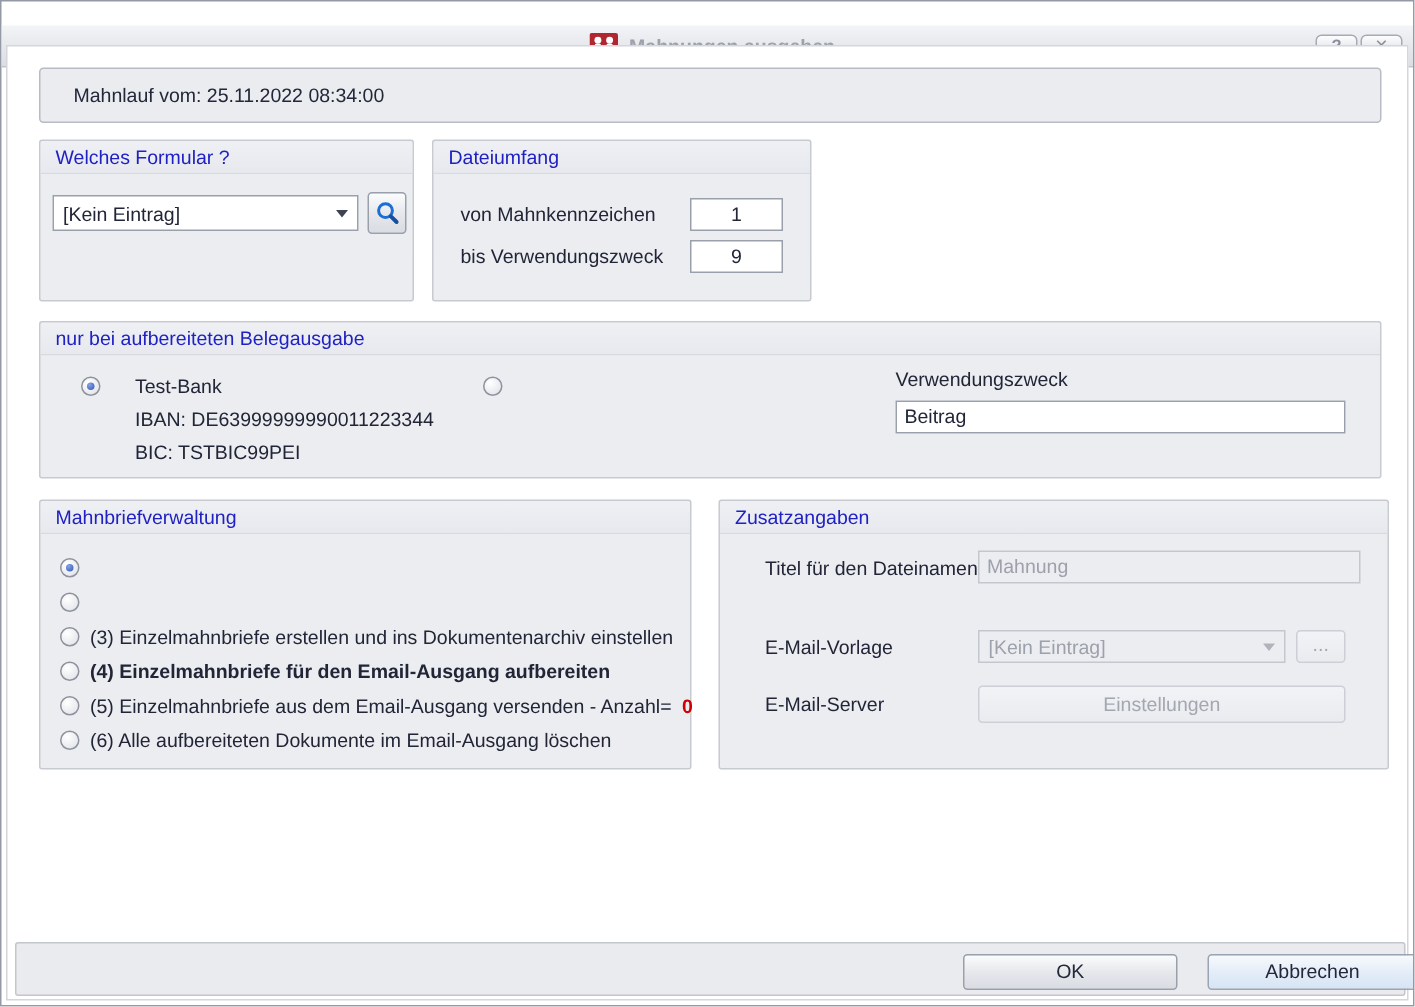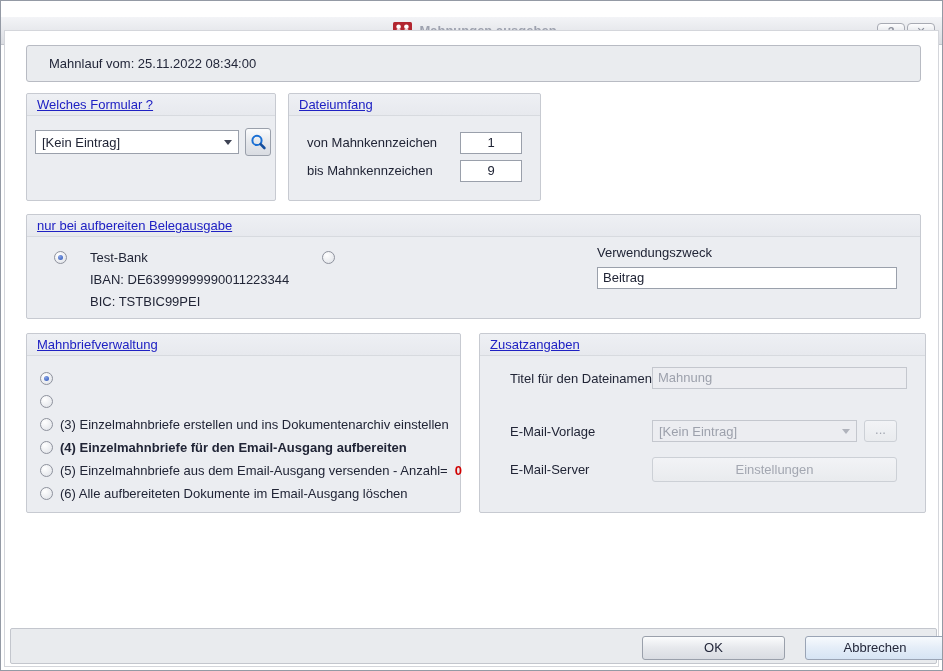--- a/index.html
+++ b/index.html
@@ -23,21 +23,21 @@
            background:#fff; border:1px solid #d4d6db; }
   
   .mahnlauf { position:absolute; left:25px; top:44px; width:895px; height:37px;
               background:#eaecef; border:1px solid #b8bbc3; border-radius:3px;
               display:flex; align-items:center; padding-left:22px;
               font-size:13px; color:#23273a; }
   
   .grp { position:absolute; background:#ebedf1; border:1px solid #c7cad1; border-radius:2px; }
   .grp-h { height:22px; line-height:21px; padding-left:10px; font-size:13px; color:#1f21c3;
            background:linear-gradient(#eef0f4,#e7e9ee); border-bottom:1px solid #d7dadf;
-           border-radius:2px 2px 0 0;text-decoration:underline; }
+           border-radius:2px 2px 0 0; }
   .g-form   { left:25px;  top:92px;  width:250px; height:108px; }
   .g-file   { left:287px; top:92px;  width:253px; height:108px; }
   .g-beleg  { left:25px;  top:213px; width:895px; height:105px; }
   .g-mahn   { left:25px;  top:332px; width:435px; height:180px; }
   .g-zusatz { left:478px; top:332px; width:447px; height:180px; }
   
   .combo { position:absolute; height:24px; background:#fff; border:1px solid #9aa0ab;
            font-size:13px; color:#212536; display:flex; align-items:center;
            padding:0 6px; }
   .combo .spacer { flex:1; }
@@ -115,26 +115,26 @@
         <circle cx="8" cy="7.4" r="4.6" fill="none" stroke="#1a6fd4" stroke-width="2"></circle>
         <line x1="11.6" y1="11.2" x2="15.4" y2="15" stroke="#164f9e" stroke-width="2.6" stroke-linecap="round"></line>
       </svg>
     </div>
   </div>
 
   <div class="grp g-file">
     <div class="grp-h">Dateiumfang</div>
     <span class="lbl" style="left:18px; top:41px;">von Mahnkennzeichen</span>
     <div class="num-input" style="left:171px; top:38px;">1</div>
-    <span class="lbl" style="left:18px; top:69px;">bis Mahnkennzeichen</span>
+    <span class="lbl" style="left:18px; top:69px;">bis Verwendungszweck</span>
     <div class="num-input" style="left:171px; top:66px;">9</div>
   </div>
 
   <div class="grp g-beleg">
-    <div class="grp-h">nur bei aufbereiten Belegausgabe</div>
+    <div class="grp-h">nur bei aufbereiteten Belegausgabe</div>
     <span class="radio checked" style="position:absolute; left:27px; top:36px;"></span>
     <div class="bank-block">
       <div>Test-Bank</div>
       <div>IBAN: DE63999999990011223344</div>
       <div>BIC: TSTBIC99PEI</div>
     </div>
     <span class="radio" style="position:absolute; left:295px; top:36px;"></span>
     <span class="lbl" style="left:570px; top:30px;">Verwendungszweck</span>
     <div class="txt-input" style="left:570px; top:52px; width:300px;">Beitrag</div>
   </div>

